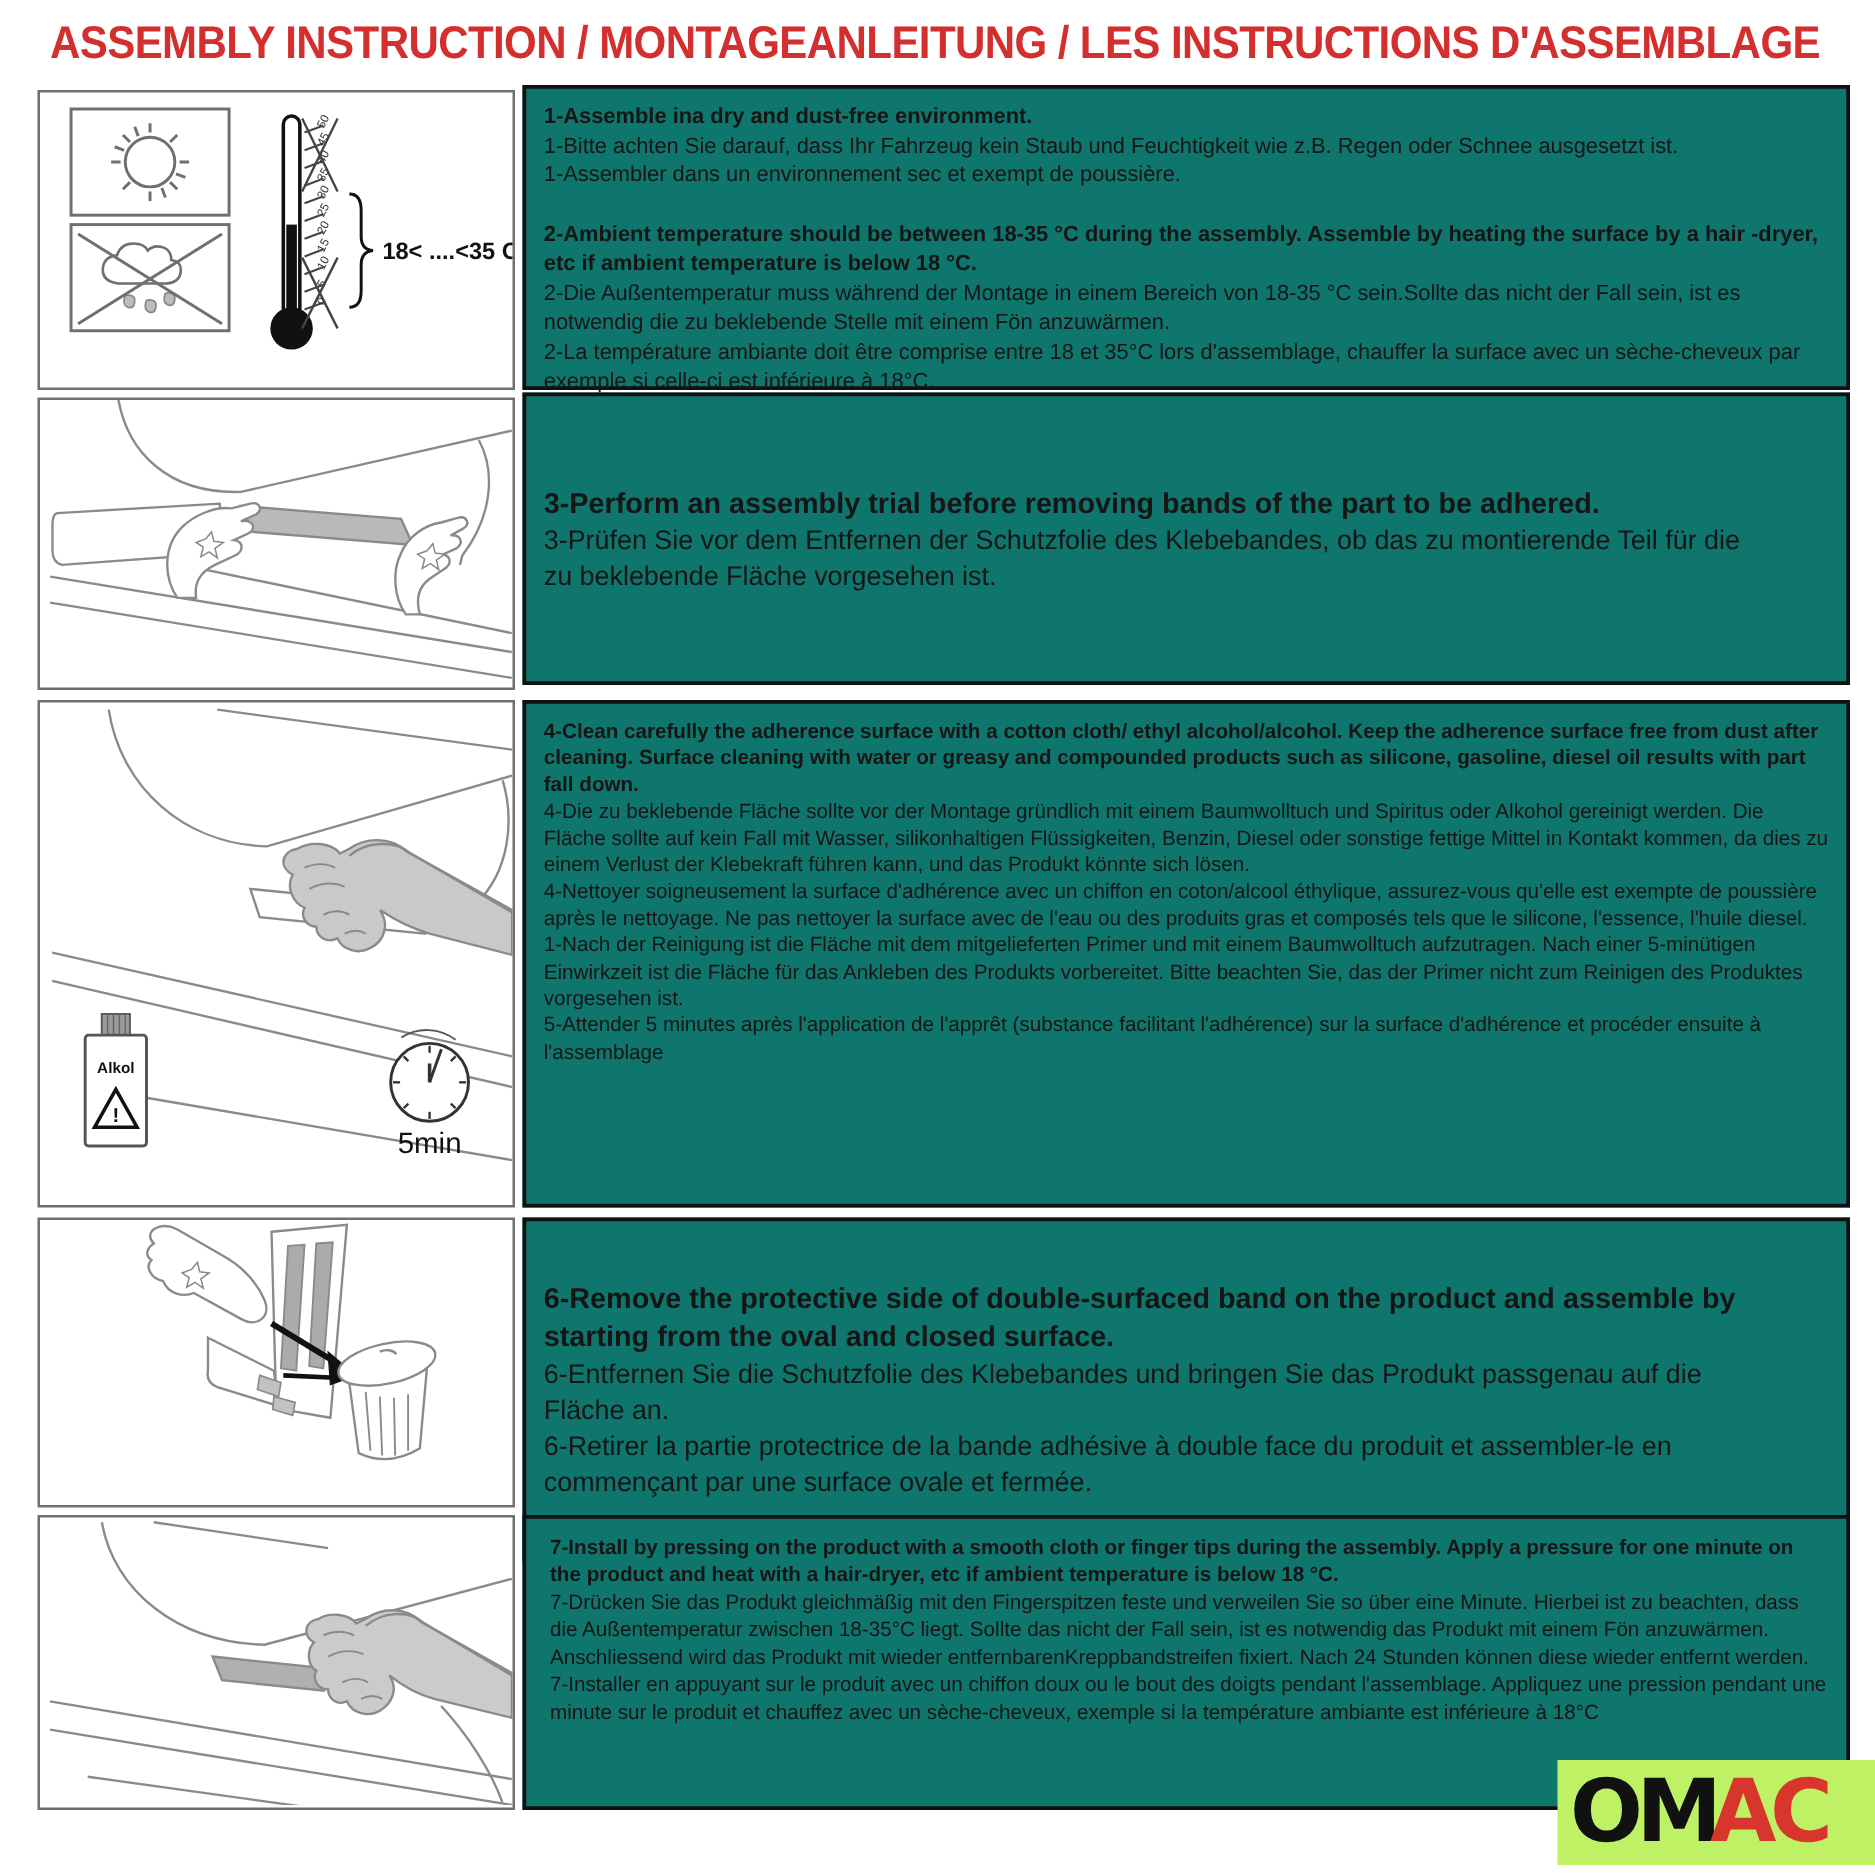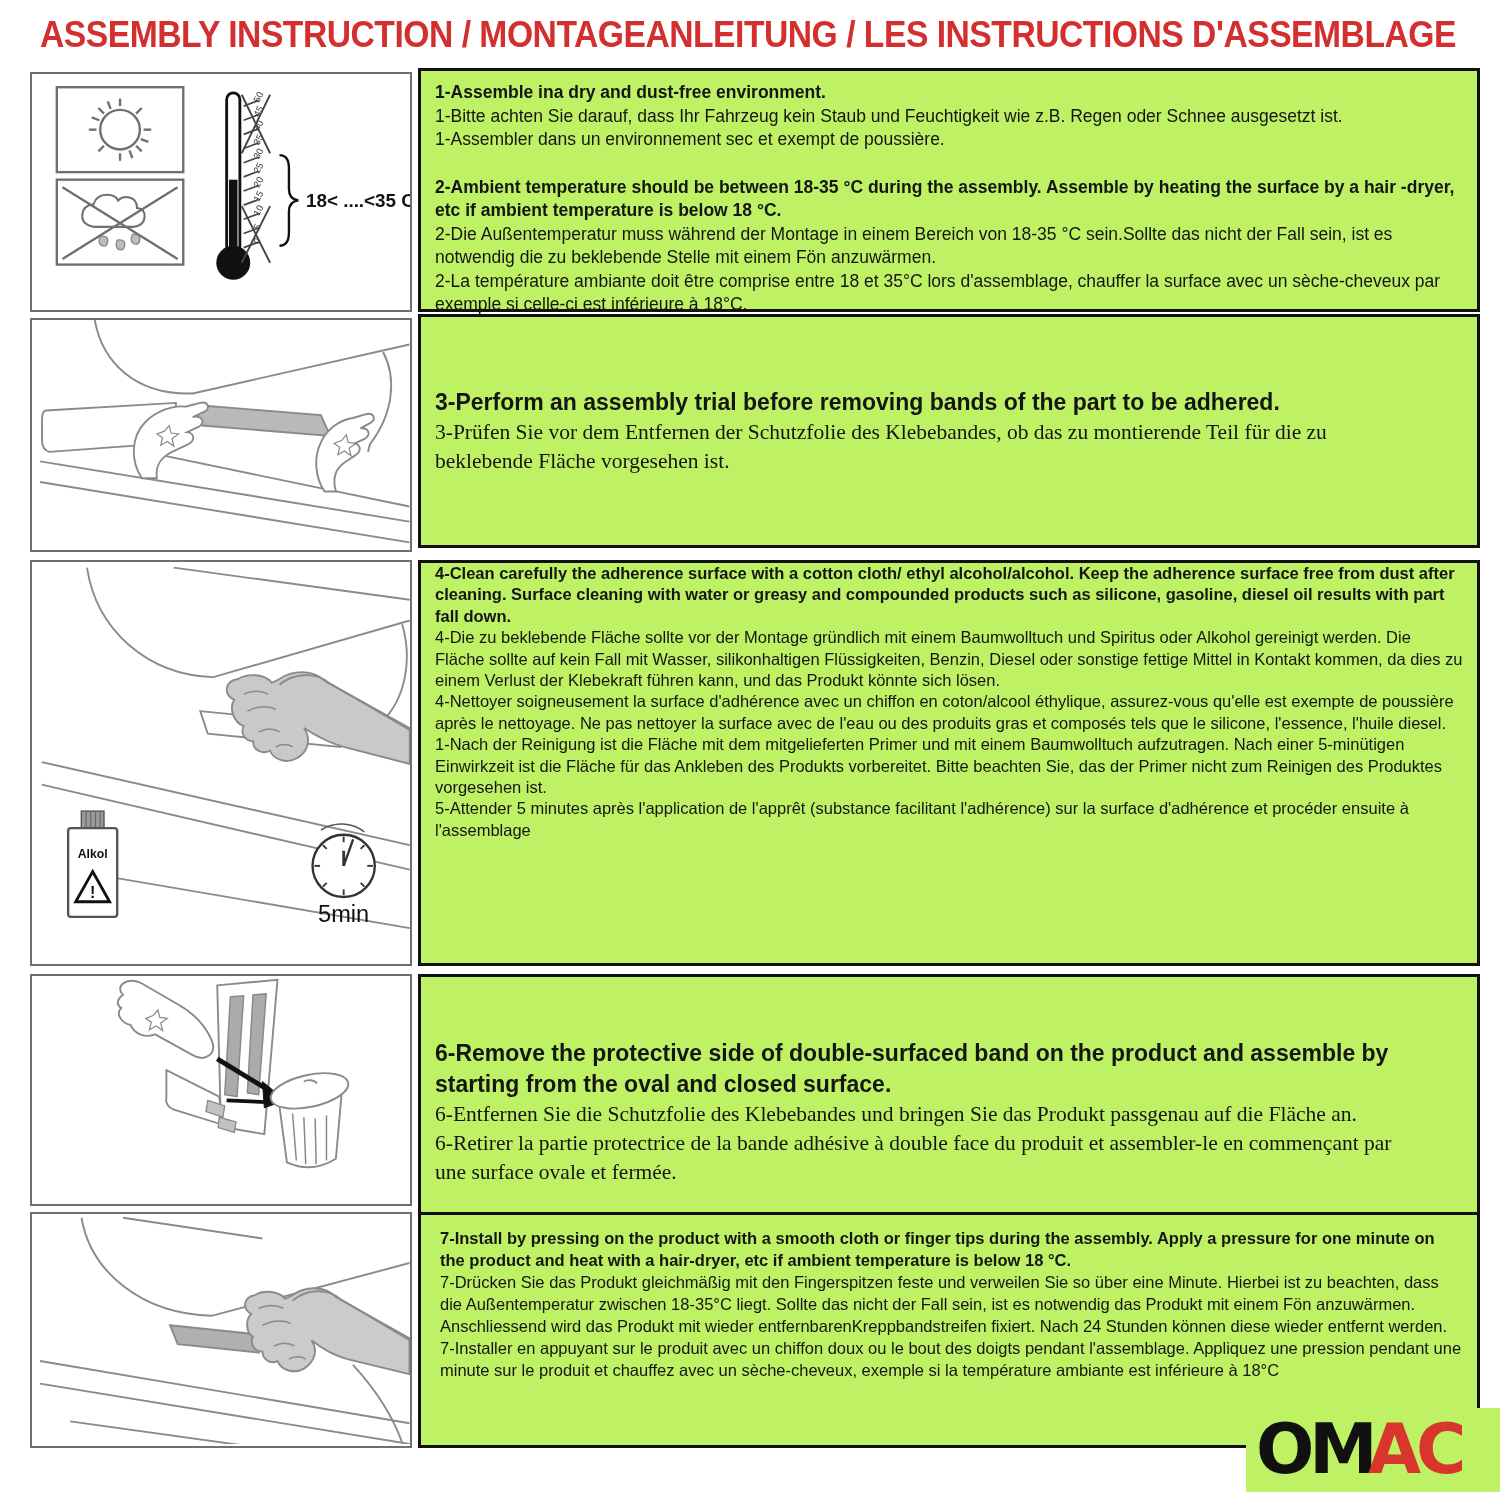--- a/index.html
+++ b/index.html
@@ -11,29 +11,29 @@
   .page-title{
     position:absolute;left:40px;top:14px;width:1430px;
     font-size:34px;font-weight:bold;letter-spacing:-0.5px;
     color:#d32f2f;white-space:nowrap;transform:scale(0.99,1.08);transform-origin:left top;
   }
   .fig-box{
     position:absolute;left:30px;width:382px;background:#fff;
     border:2px solid #6f6f6f;box-sizing:border-box;
   }
   .txt-box{
-    position:absolute;left:418px;width:1062px;background:#bef264;
+    position:absolute;left:418px;width:1062px;background:#0f766e;
     border:3px solid #111;box-sizing:border-box;
     padding:10px 14px;
   }
   .txt-box p{margin:0;}
   .t{font-size:17.5px;line-height:23.5px;}
   .t3{font-size:16.5px;line-height:21.4px;}
   .t5{font-size:16.5px;line-height:22px;}
-  .big{font-size:21.5px;line-height:29px;font-family:Liberation Serif, serif;}
+  .big{font-size:21.5px;line-height:29px;}
   .bigb{font-size:23px;line-height:31px;}
   .bold{font-weight:bold;}
   .gap{margin-top:24px !important;}
   .gap-sm{margin-top:21px !important;}
   .vcenter{display:flex;flex-direction:column;justify-content:center;}
   .narrow p{max-width:975px;}
   svg{display:block;}
   .logo{
     position:absolute;left:1246px;top:1408px;width:254px;height:84px;
     background:#bef264;display:flex;align-items:center;justify-content:flex-start;
@@ -212,21 +212,21 @@
           <line x1="348" y1="340" x2="352" y2="344"></line>
         <line x1="308" y1="344" x2="312" y2="340"></line>
           <line x1="348" y1="304" x2="352" y2="300"></line>
       </g>
       <line x1="330" y1="322" x2="340" y2="294" stroke="#333" stroke-width="2.5"></line>
       <line x1="330" y1="322" x2="330" y2="306" stroke="#333" stroke-width="3"></line>
       <text x="330" y="382" font-size="25" text-anchor="middle" fill="#111">5min</text>
     </g>
   </svg>
 </div>
-<div class="txt-box" style="top:560px;height:406px;padding-top:0;">
+<div class="txt-box" style="top:560px;height:406px;padding-top:12px;">
   <p class="t3 bold">4-Clean carefully the adherence surface with a cotton cloth/ ethyl alcohol/alcohol. Keep the adherence surface free from dust after cleaning. Surface cleaning with water or greasy and compounded products such as silicone, gasoline, diesel oil results with part fall down.</p>
   <p class="t3">4-Die zu beklebende Fläche sollte vor der Montage gründlich mit einem Baumwolltuch und Spiritus oder Alkohol gereinigt werden. Die Fläche sollte auf kein Fall mit Wasser, silikonhaltigen Flüssigkeiten, Benzin, Diesel oder sonstige fettige Mittel in Kontakt kommen, da dies zu einem Verlust der Klebekraft führen kann, und das Produkt könnte sich lösen.</p>
   <p class="t3">4-Nettoyer soigneusement la surface d'adhérence avec un chiffon en coton/alcool éthylique, assurez-vous qu'elle est exempte de poussière après le nettoyage. Ne pas nettoyer la surface avec de l'eau ou des produits gras et composés tels que le silicone, l'essence, l'huile diesel.</p>
   <p class="t3">1-Nach der Reinigung ist die Fläche mit dem mitgelieferten Primer und mit einem Baumwolltuch aufzutragen. Nach einer 5-minütigen Einwirkzeit ist die Fläche für das Ankleben des Produkts vorbereitet. Bitte beachten Sie, das der Primer nicht zum Reinigen des Produktes vorgesehen ist.</p>
   <p class="t3">5-Attender 5 minutes après l'application de l'apprêt (substance facilitant l'adhérence) sur la surface d'adhérence et procéder ensuite à l'assemblage</p>
 </div>
 
 <div class="fig-box" style="top:974px;height:232px;">
   <svg viewBox="0 0 400 240" width="378" height="226">
 

